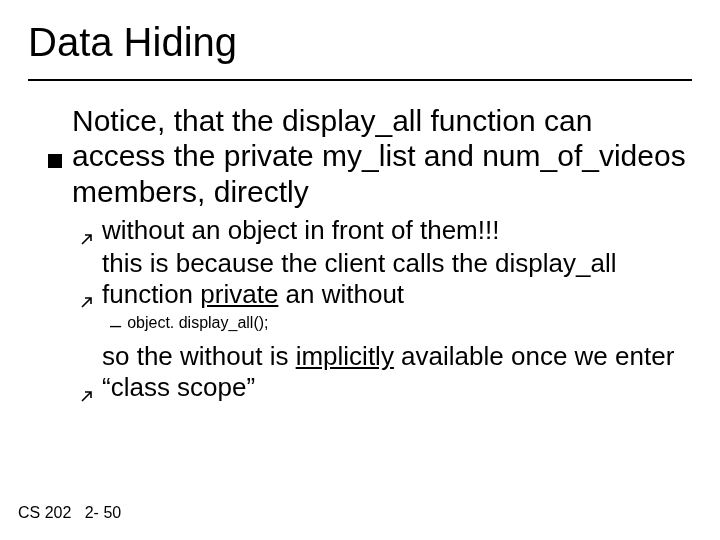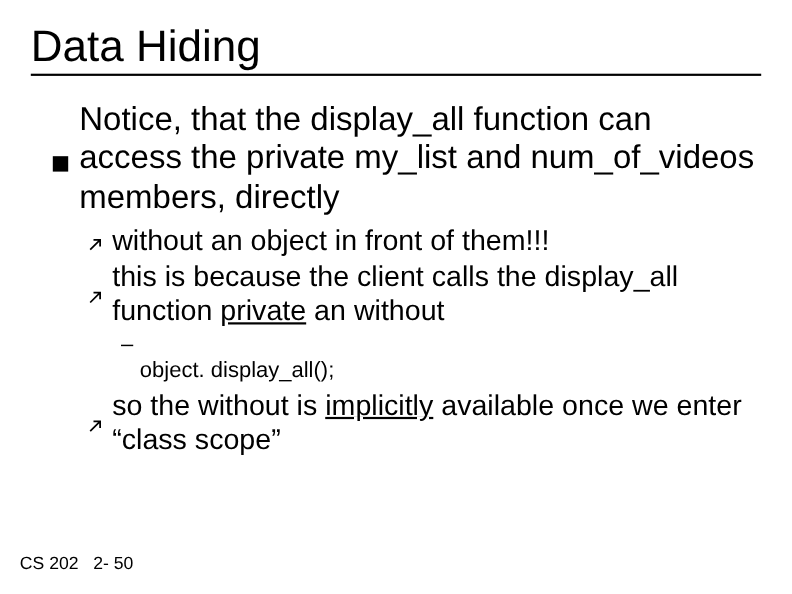--- a/index.html
+++ b/index.html
@@ -1,31 +1,31 @@
 <!DOCTYPE html>
 <html><head>
 <meta charset="utf-8">
 <style>
   * { margin: 0; padding: 0; box-sizing: border-box; }
   html, body { width: 720px; height: 540px; background: #fff; font-family: Arial, Helvetica, sans-serif; color: #000; }
   .slide { width: 720px; height: 540px; position: relative; padding: 20px 28px 20px 28px; }
-  .title { font-size: 40px; font-weight: 400; letter-spacing: 0px; padding-bottom: 2px; border-bottom: 2px solid #000; width: 100%; margin-bottom: 22px; }
+  .title { font-size: 40px; font-weight: 400; letter-spacing: 0px; padding-bottom: 14px; border-bottom: 2px solid #000; width: 100%; margin-bottom: 22px; }
   .level1 { margin-left: 20px; }
   .l1-item { display: flex; align-items: center; margin-bottom: 6px; }
   .l1-bullet { width: 14px; height: 14px; background: #000; flex-shrink: 0; margin-top: 10px; margin-right: 10px; }
   .l1-text { font-size: 30px; line-height: 1.18; }
   .level2 { margin-left: 52px; margin-top: 2px; }
-  .l2-item { display: flex; align-items: center; margin-bottom: 2px; }
+  .l2-item { display: flex; align-items: flex-end; margin-bottom: 2px; }
   .l2-bullet { flex-shrink: 0; margin-top: 6px; margin-right: 8px; }
   .l2-bullet svg { display: block; }
   .l2-text { font-size: 26px; line-height: 1.18; }
   .level3 { margin-left: 82px; margin-top: 4px; margin-bottom: 4px; }
   .l3-item { display: flex; align-items: flex-start; }
   .l3-bullet { font-size: 20px; line-height: 1.2; margin-right: 6px; }
-  .l3-text { font-size: 20px; line-height: 1.2; margin-top: 24px; }
+  .l3-text { font-size: 16px; line-height: 1.2; }
   .underline { text-decoration: underline; }
   .footer { position: absolute; left: 18px; bottom: 18px; font-size: 16px; }
 </style>
 </head>
 <body>
 
 <div class="slide">
 
   <div class="title">Data Hiding</div>
 

